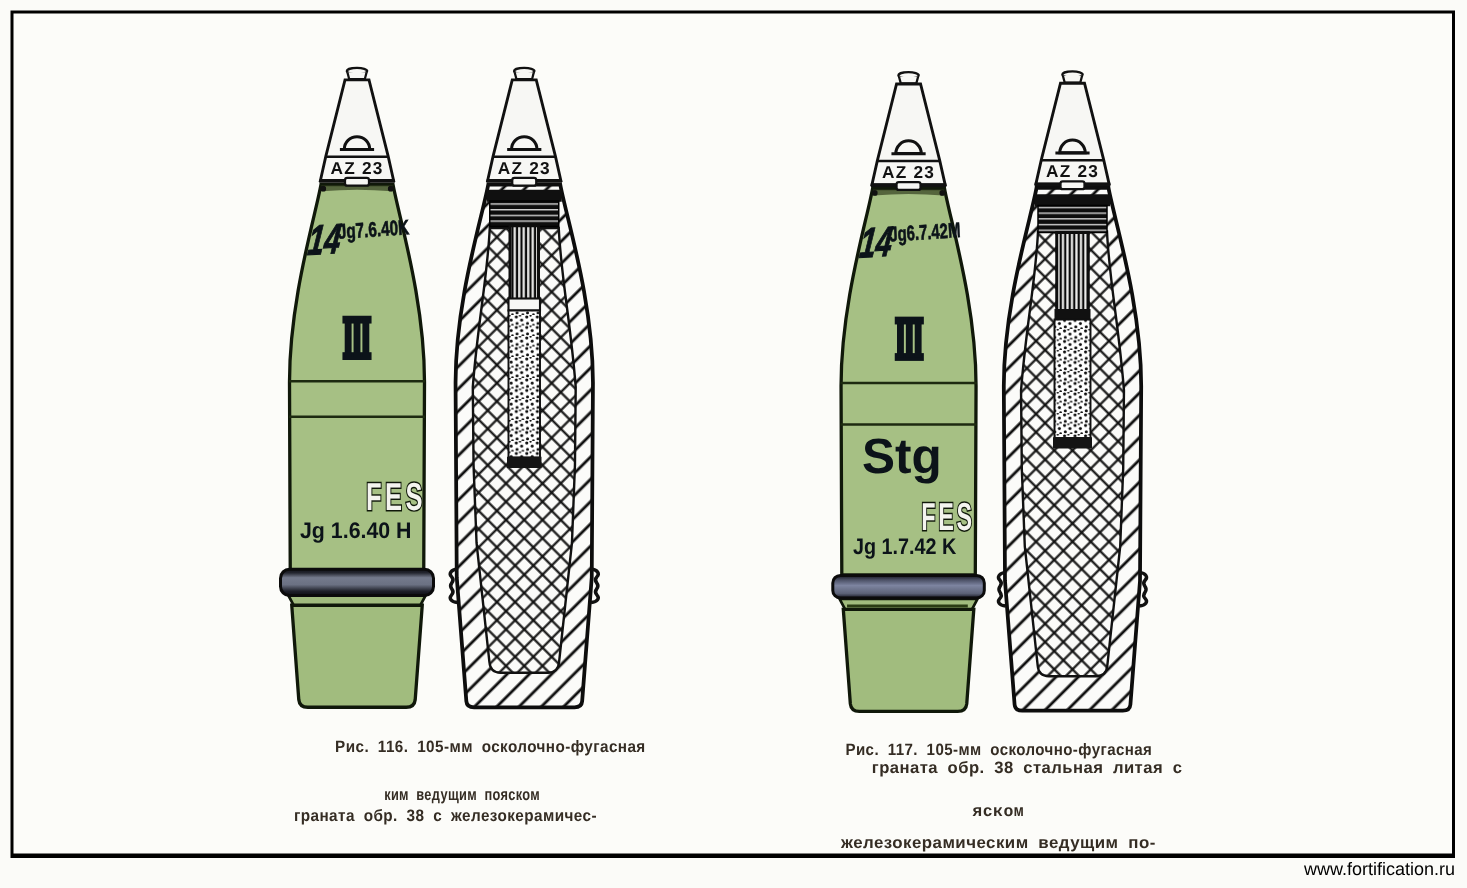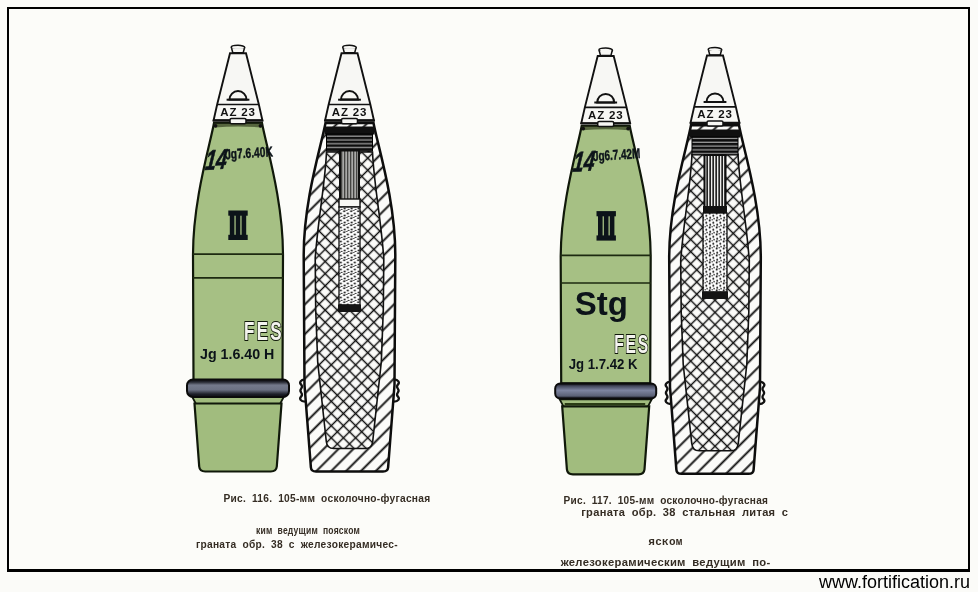--- a/index.html
+++ b/index.html
@@ -3,21 +3,21 @@
 <meta charset="utf-8">
 <style>
   html,body{margin:0;padding:0;}
   body{width:978px;height:592px;background:#fbfbf8;position:relative;overflow:hidden;
        font-family:"Liberation Sans", sans-serif;}
   #frame{position:absolute;left:7px;top:7px;width:959px;height:560px;
          border:2px solid #000;border-bottom-width:3px;border-right-width:2px;background:#fcfcf9;}
   .cap{position:absolute;color:#352d24;font-weight:bold;font-size:11px;
        letter-spacing:0.3px;word-spacing:3px;white-space:nowrap;text-align:center;}
   .cap span{display:inline-block;white-space:nowrap;}
-  #url{position:absolute;top:571.5px;right:8px;font-size:18px;color:#000;}
+  #url{position:absolute;top:571.5px;right:8px;font-size:12px;color:#000;}
 </style>
 </head>
 <body>
 <div id="frame"></div>
 <svg id="art" width="978" height="592" viewBox="0 0 978 592" style="position:absolute;left:0;top:0">
 <defs>
   <linearGradient id="bandg1" x1="0" y1="379" x2="0" y2="397" gradientUnits="userSpaceOnUse">
     <stop offset="0" stop-color="#0d0e14"></stop>
         <stop offset="0.16" stop-color="#23252e"></stop>
     <stop offset="0.34" stop-color="#747a8c"></stop>

